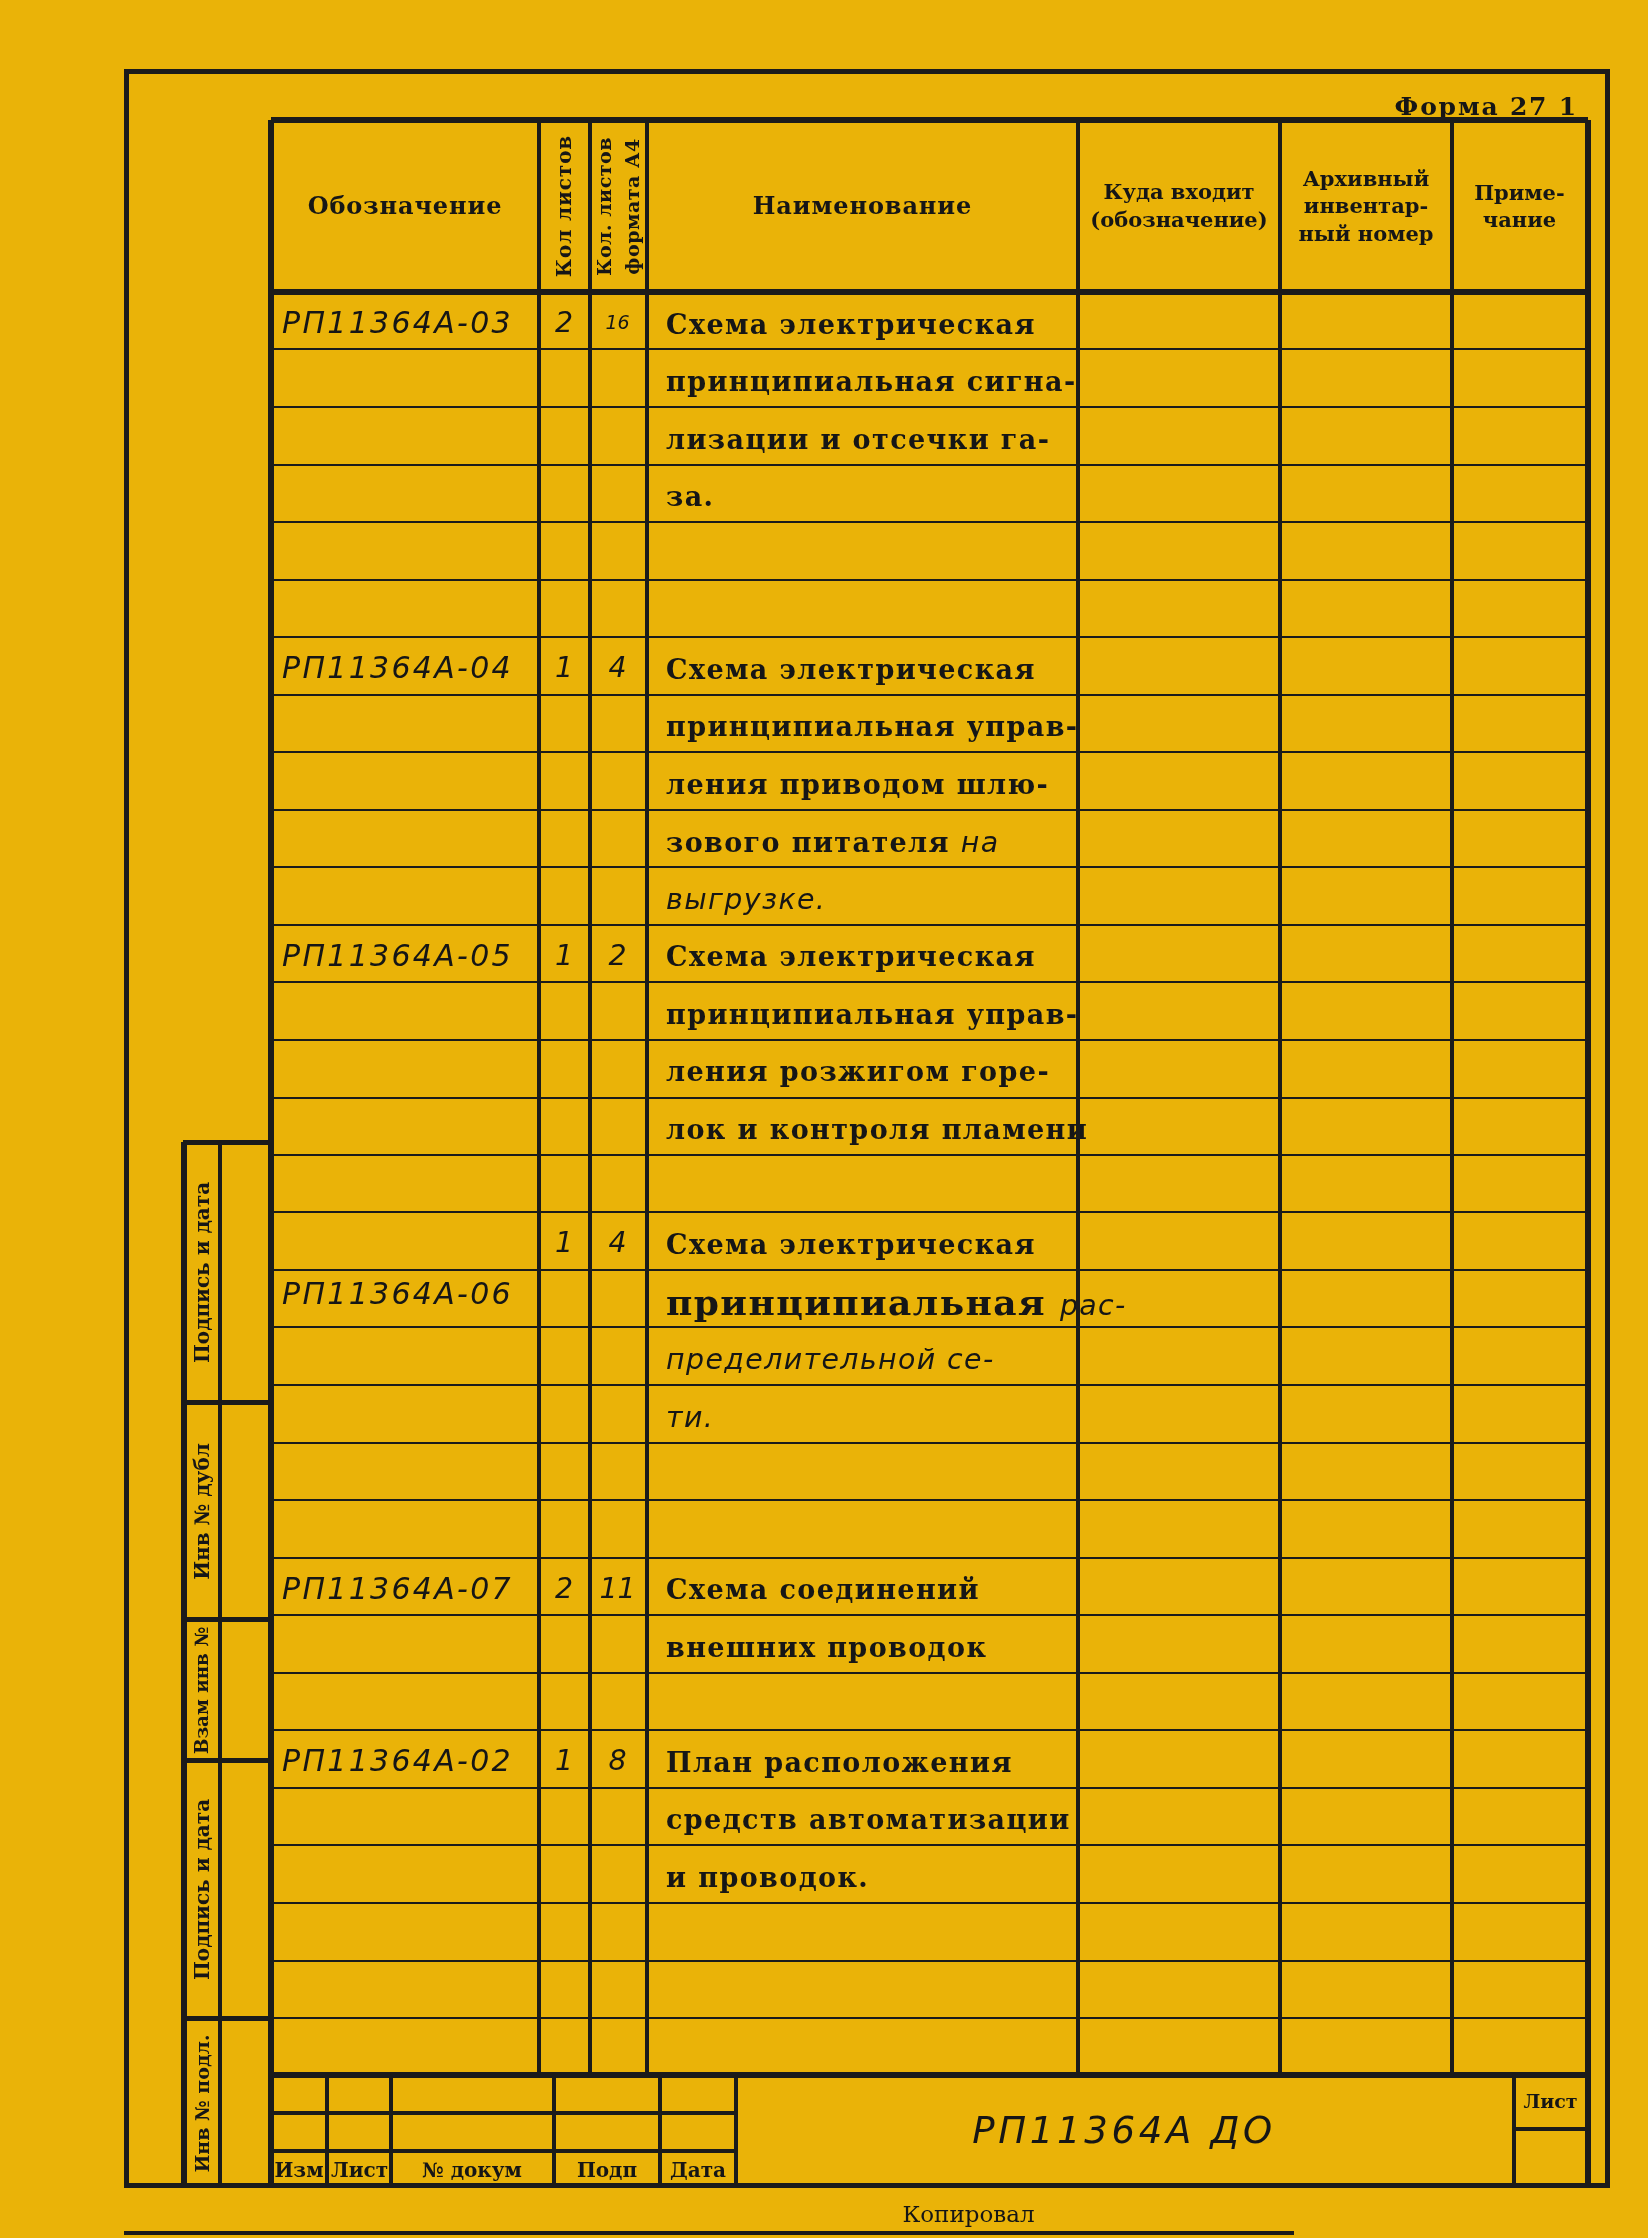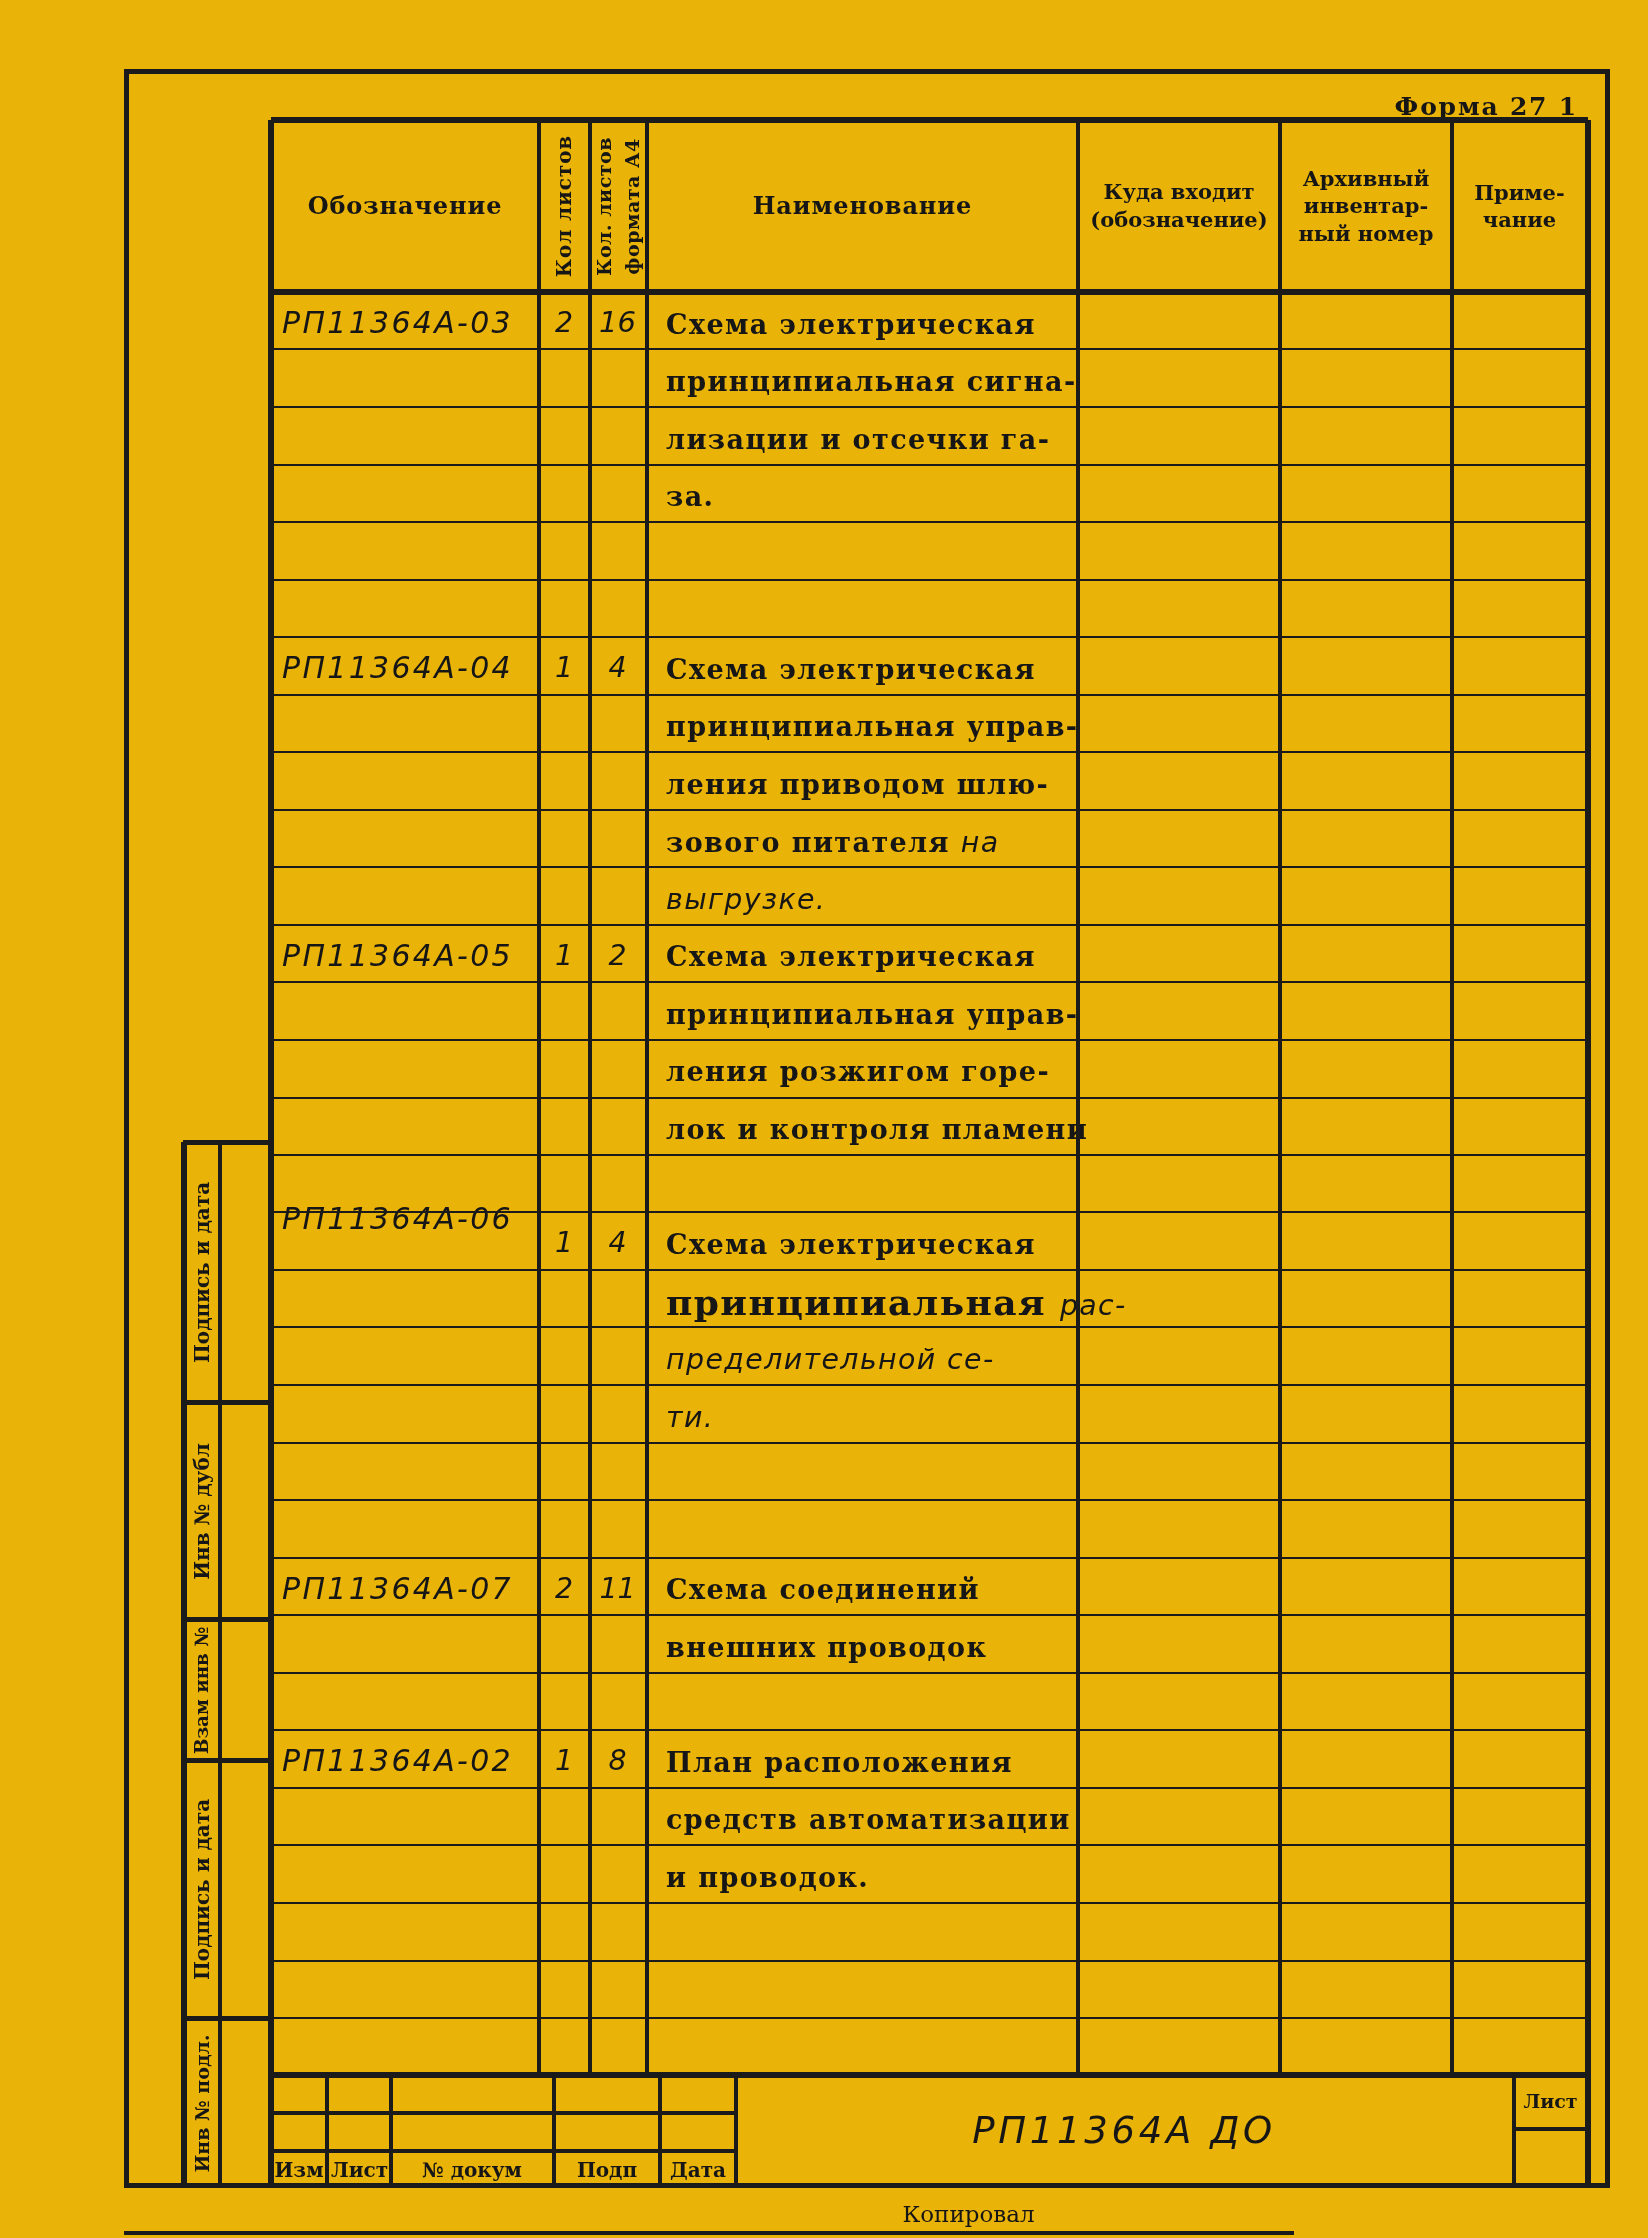--- a/index.html
+++ b/index.html
@@ -66,41 +66,41 @@
 
   <div class="t hand center" style="left:735px;top:2085px;width:778px;height:92px;line-height:92px;font-size:37px;letter-spacing:3.7px;">РП11364А ДО</div>
 
   <div class="t typed center" style="left:1514px;top:2075px;width:73px;height:53px;line-height:53px;font-size:19px;">Лист</div>
 
   <div class="t typed center" style="left:872px;top:2196px;width:193px;height:36px;line-height:36px;font-size:23px;font-weight:normal;">Копировал</div>
 
   <div id="rows">
       <div class="t hand" style="left: 282px; top: 296px; width: 252px; height: 54px; line-height: 54px; font-size: 30px; letter-spacing: 2.3px;">РП11364А-03</div>
       <div class="t hand" style="left: 539px; top: 295px; width: 50px; height: 55px; line-height: 55px; font-size: 28.4px; text-align: center;">2</div>
-      <div class="t hand" style="left: 589px; top: 295px; width: 57px; height: 55px; line-height: 55px; font-size: 29px; text-align: center;">16</div>
+      <div class="t hand" style="left: 589px; top: 295px; width: 57px; height: 55px; line-height: 55px; font-size: 19px; text-align: center;">16</div>
       <div class="t" style="left: 666px; top: 299px; width: 408px; height: 51px; line-height: 51px; font-size: 27px; letter-spacing: 1.4px;"><span class="typed" style="font-size: 27px;">Схема электрическая</span></div>
       <div class="t" style="left: 666px; top: 356px; width: 408px; height: 51px; line-height: 51px; font-size: 27px; letter-spacing: 1.4px;"><span class="typed" style="font-size: 27px;">принципиальная сигна-</span></div>
       <div class="t" style="left: 666px; top: 414px; width: 408px; height: 51px; line-height: 51px; font-size: 27px; letter-spacing: 1.4px;"><span class="typed" style="font-size: 27px;">лизации и отсечки га-</span></div>
       <div class="t" style="left: 666px; top: 471px; width: 408px; height: 51px; line-height: 51px; font-size: 27px; letter-spacing: 1.4px;"><span class="typed" style="font-size: 27px;">за.</span></div>
       <div class="t hand" style="left: 282px; top: 641px; width: 252px; height: 54px; line-height: 54px; font-size: 30px; letter-spacing: 2.3px;">РП11364А-04</div>
       <div class="t hand" style="left: 539px; top: 640px; width: 50px; height: 55px; line-height: 55px; font-size: 28.4px; text-align: center;">1</div>
       <div class="t hand" style="left: 589px; top: 640px; width: 57px; height: 55px; line-height: 55px; font-size: 28.4px; text-align: center;">4</div>
       <div class="t" style="left: 666px; top: 644px; width: 408px; height: 51px; line-height: 51px; font-size: 27px; letter-spacing: 1.4px;"><span class="typed" style="font-size: 27px;">Схема электрическая</span></div>
       <div class="t" style="left: 666px; top: 701px; width: 408px; height: 51px; line-height: 51px; font-size: 27px; letter-spacing: 1.4px;"><span class="typed" style="font-size: 27px;">принципиальная управ-</span></div>
       <div class="t" style="left: 666px; top: 759px; width: 408px; height: 51px; line-height: 51px; font-size: 27px; letter-spacing: 1.4px;"><span class="typed" style="font-size: 27px;">ления приводом шлю-</span></div>
       <div class="t" style="left: 666px; top: 817px; width: 408px; height: 51px; line-height: 51px; font-size: 27px; letter-spacing: 1.4px;"><span class="typed" style="font-size: 27px;">зового питателя </span><span class="hand">на</span></div>
       <div class="t" style="left: 666px; top: 874px; width: 408px; height: 51px; line-height: 51px; font-size: 27px; letter-spacing: 1.4px;"><span class="hand">выгрузке.</span></div>
       <div class="t hand" style="left: 282px; top: 929px; width: 252px; height: 54px; line-height: 54px; font-size: 30px; letter-spacing: 2.3px;">РП11364А-05</div>
       <div class="t hand" style="left: 539px; top: 928px; width: 50px; height: 55px; line-height: 55px; font-size: 28.4px; text-align: center;">1</div>
       <div class="t hand" style="left: 589px; top: 928px; width: 57px; height: 55px; line-height: 55px; font-size: 28.4px; text-align: center;">2</div>
       <div class="t" style="left: 666px; top: 931px; width: 408px; height: 51px; line-height: 51px; font-size: 27px; letter-spacing: 1.4px;"><span class="typed" style="font-size: 27px;">Схема электрическая</span></div>
       <div class="t" style="left: 666px; top: 989px; width: 408px; height: 51px; line-height: 51px; font-size: 27px; letter-spacing: 1.4px;"><span class="typed" style="font-size: 27px;">принципиальная управ-</span></div>
       <div class="t" style="left: 666px; top: 1046px; width: 408px; height: 51px; line-height: 51px; font-size: 27px; letter-spacing: 1.4px;"><span class="typed" style="font-size: 27px;">ления розжигом горе-</span></div>
       <div class="t" style="left: 666px; top: 1104px; width: 408px; height: 51px; line-height: 51px; font-size: 27px; letter-spacing: 1.4px;"><span class="typed" style="font-size: 27px;">лок и контроля пламени</span></div>
-      <div class="t hand" style="left: 282px; top: 1192px; width: 252px; height: 54px; line-height: 54px; font-size: 30px; letter-spacing: 2.3px;">РП11364А-06</div>
+      <div class="t hand" style="left: 282px; top: 1267px; width: 252px; height: 54px; line-height: 54px; font-size: 30px; letter-spacing: 2.3px;">РП11364А-06</div>
       <div class="t hand" style="left: 539px; top: 1215px; width: 50px; height: 55px; line-height: 55px; font-size: 28.4px; text-align: center;">1</div>
       <div class="t hand" style="left: 589px; top: 1215px; width: 57px; height: 55px; line-height: 55px; font-size: 28.4px; text-align: center;">4</div>
       <div class="t" style="left: 666px; top: 1219px; width: 408px; height: 51px; line-height: 51px; font-size: 27px; letter-spacing: 1.4px;"><span class="typed" style="font-size: 27px;">Схема электрическая</span></div>
       <div class="t" style="left: 666px; top: 1277px; width: 408px; height: 51px; line-height: 51px; font-size: 27px; letter-spacing: 1.4px;"><span class="typed" style="font-size: 36px;">принципиальная </span><span class="hand">рас-</span></div>
       <div class="t" style="left: 666px; top: 1334px; width: 408px; height: 51px; line-height: 51px; font-size: 27px; letter-spacing: 1.4px;"><span class="hand">пределительной се-</span></div>
       <div class="t" style="left: 666px; top: 1392px; width: 408px; height: 51px; line-height: 51px; font-size: 27px; letter-spacing: 1.4px;"><span class="hand">ти.</span></div>
       <div class="t hand" style="left: 282px; top: 1562px; width: 252px; height: 54px; line-height: 54px; font-size: 30px; letter-spacing: 2.3px;">РП11364А-07</div>
       <div class="t hand" style="left: 539px; top: 1561px; width: 50px; height: 55px; line-height: 55px; font-size: 28.4px; text-align: center;">2</div>
       <div class="t hand" style="left: 589px; top: 1561px; width: 57px; height: 55px; line-height: 55px; font-size: 28.4px; text-align: center;">11</div>
       <div class="t" style="left: 666px; top: 1564px; width: 408px; height: 51px; line-height: 51px; font-size: 27px; letter-spacing: 1.4px;"><span class="typed" style="font-size: 27px;">Схема соединений</span></div>

